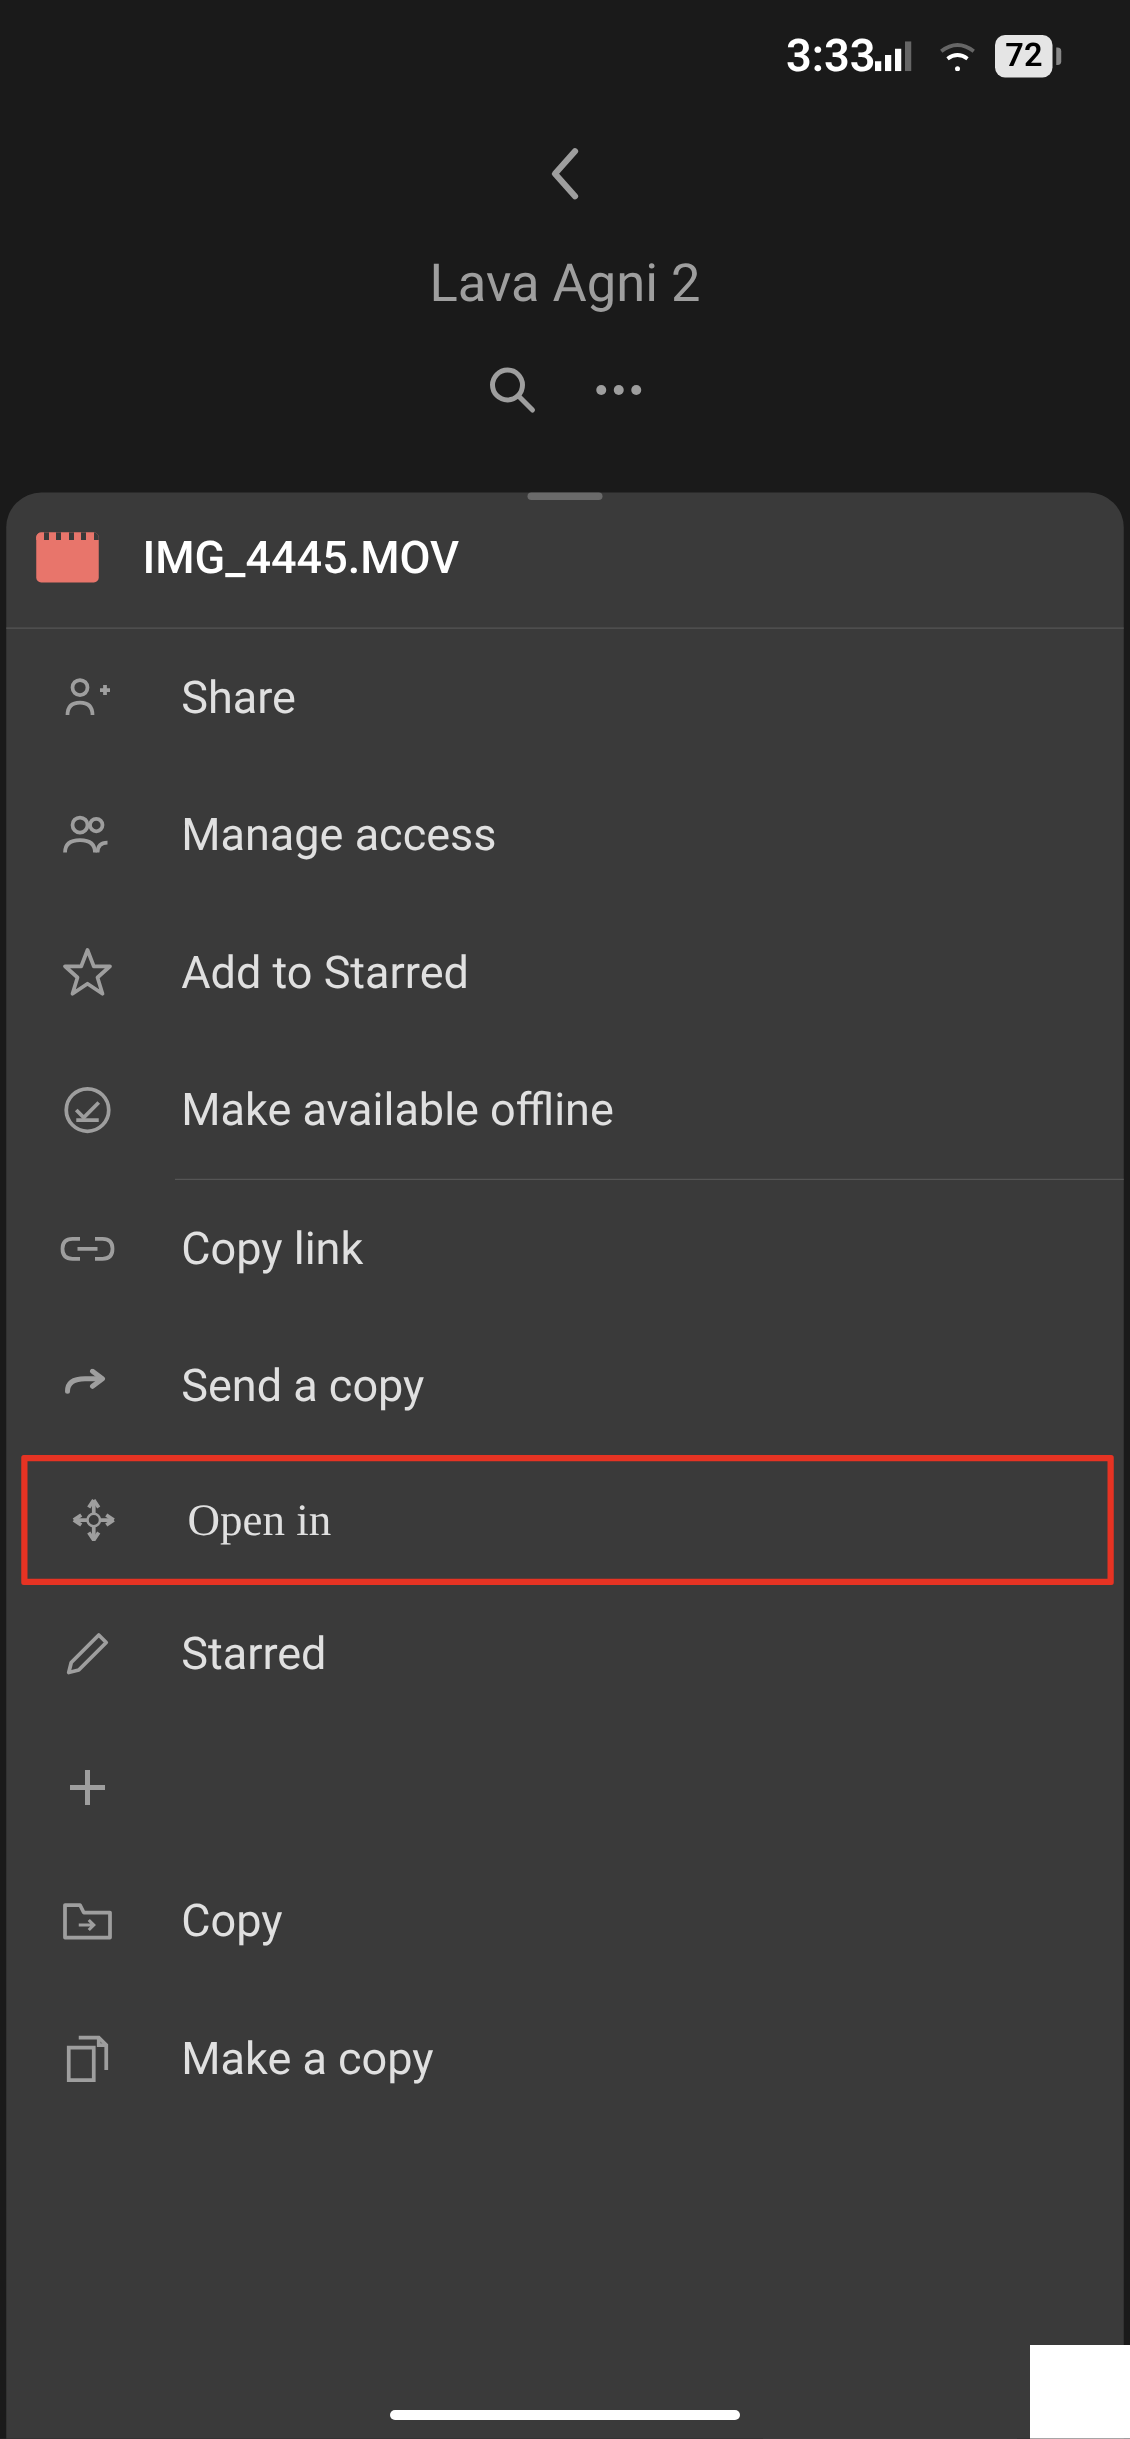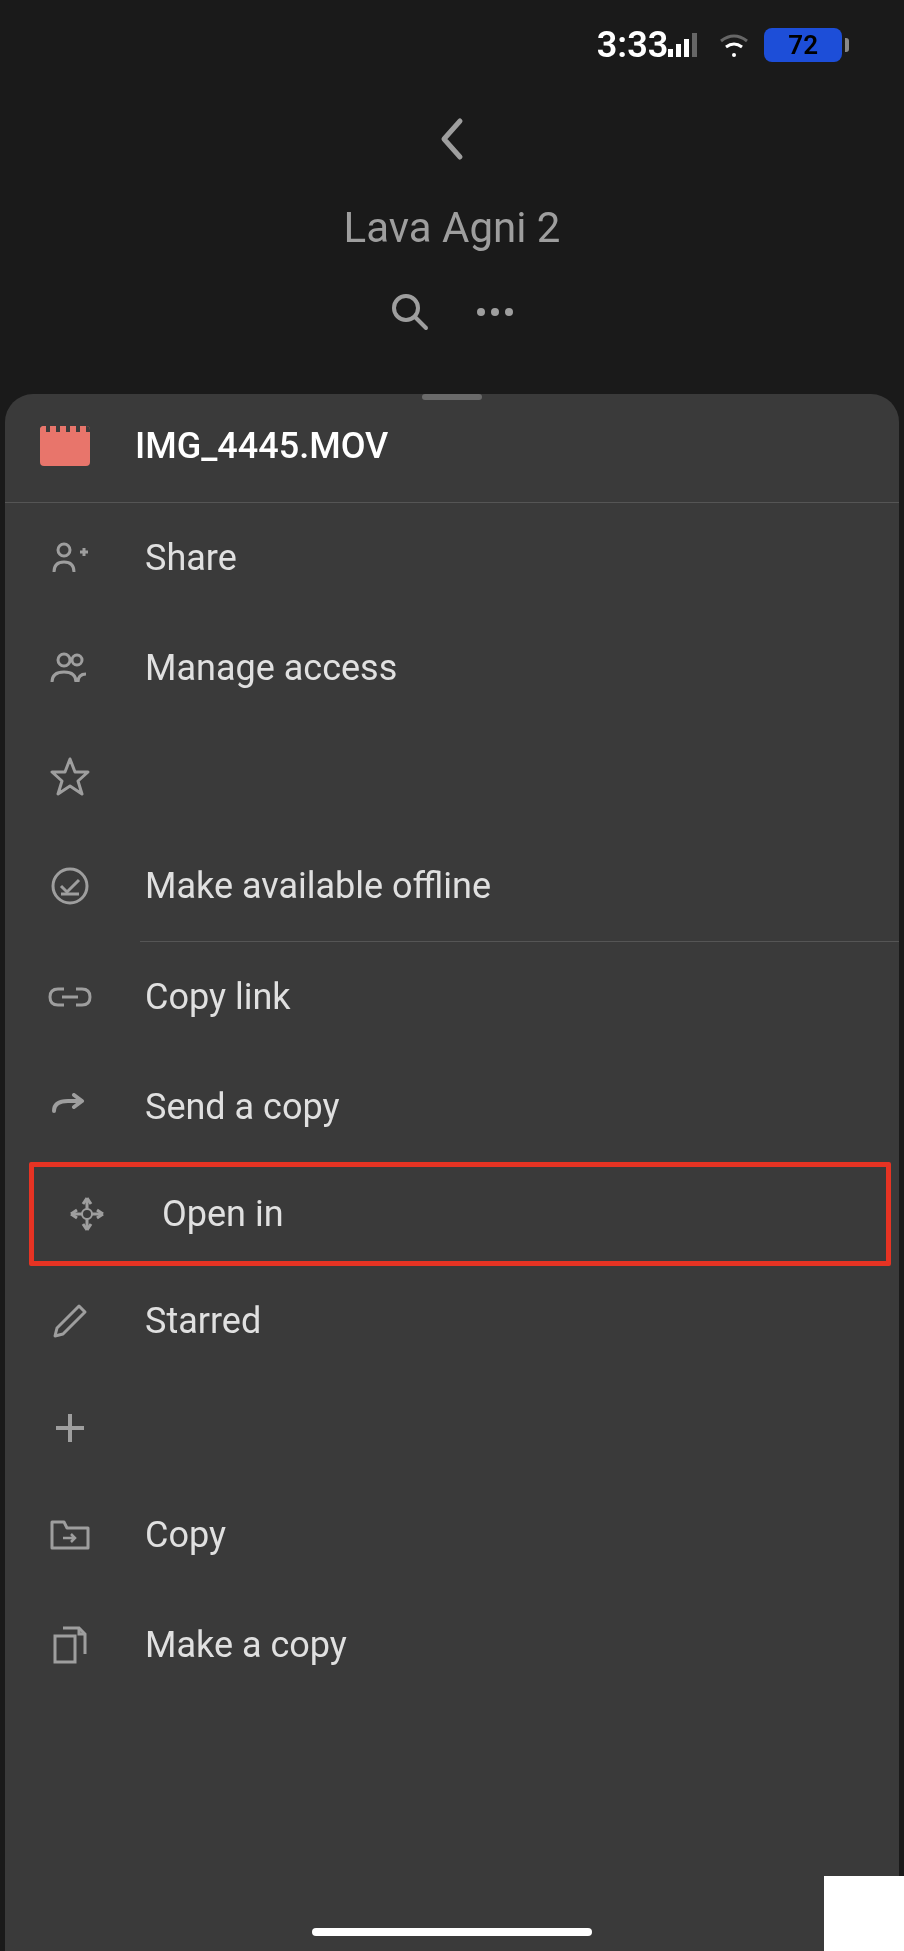--- a/index.html
+++ b/index.html
@@ -29,23 +29,23 @@
       color: #fff;
     }
     .status-icons {
       display: flex;
       align-items: center;
       gap: 14px;
     }
     .battery-box {
       display: flex;
       align-items: center;
-      background: #1d4ed8;
+      background: #e5e5e5;
       border-radius: 8px;
-      padding: 2px 24px;
+      padding: 2px 8px;
       position: relative;
     }
     .battery-text {
       font-size: 26px;
       font-weight: 600;
       color: #000;
     }
     .battery-cap {
       width: 4px;
       height: 14px;
@@ -84,22 +84,22 @@
     .drag-handle {
       width: 60px;
       height: 6px;
       background: #6a6a6a;
       border-radius: 3px;
       margin: 12px auto 0;
     }
     .file-header {
       display: flex;
       align-items: center;
-      padding: 25px 40px 35px 35px;
-      gap: 45px;
+      padding: 25px 40px 35px 24px;
+      gap: 35px;
       border-bottom: 1px solid #555;
     }
     .file-icon {
       width: 50px;
       height: 40px;
       background: #e8756b;
       border-radius: 4px 4px 4px 4px;
       position: relative;
     }
     .file-icon::before {
@@ -139,22 +139,23 @@
       color: #e0e0e0;
       font-weight: 400;
     }
     .partial-divider {
       height: 1px;
       background: #555;
       margin-left: 135px;
     }
     .highlight-box {
       border: 5px solid #e63323;
-      margin: 0 8px 0 24px;
+      margin: 0 8px 0 12px;
       border-radius: 2px;
+      font-family: Liberation Serif, serif;
     }
     .highlight-box .menu-item {
       padding: 26px 28px;
     }
     .home-indicator {
       position: absolute;
       bottom: 15px;
       left: 50%;
       transform: translateX(-50%);
       width: 280px;
@@ -246,20 +247,21 @@
       </div>
       <div class="menu-label">Manage access</div>
     </div>
 
     <div class="menu-item">
       <div class="menu-icon">
         <svg width="40" height="40" viewBox="0 0 40 40">
           <path d="M20 2 L25 15 L38 15 L28 24 L32 37 L20 29 L8 37 L12 24 L2 15 L15 15 Z" stroke="#9e9e9e" stroke-width="3" fill="none" stroke-linejoin="round"></path>
         </svg>
       </div>
+      <div class="menu-label">Add to Starred</div>
     </div>
 
     <div class="menu-item">
       <div class="menu-icon">
         <svg width="40" height="40" viewBox="0 0 40 40">
           <circle cx="20" cy="20" r="17" stroke="#9e9e9e" stroke-width="3" fill="none"></circle>
           <path d="M11 20 L17 26 L29 14" stroke="#9e9e9e" stroke-width="3" fill="none"></path>
           <line x1="11" y1="28" x2="29" y2="28" stroke="#9e9e9e" stroke-width="3"></line>
         </svg>
       </div>

